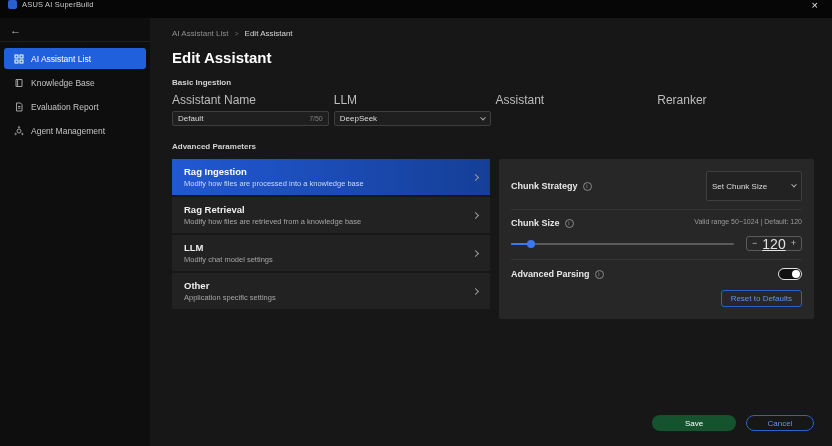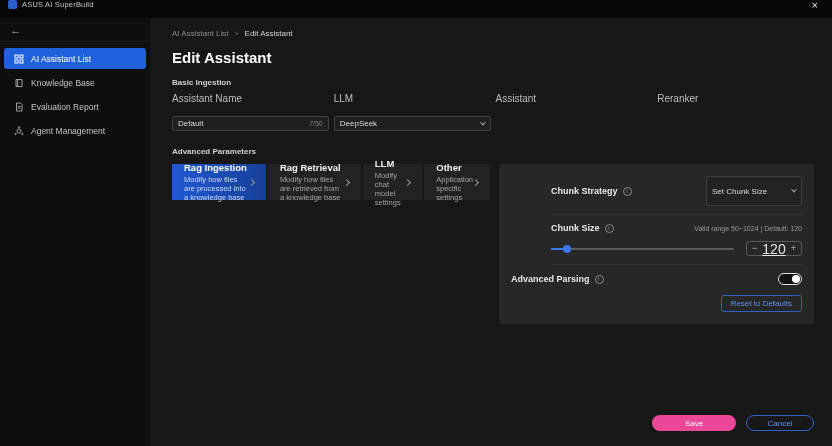--- a/index.html
+++ b/index.html
@@ -31,66 +31,66 @@
   .bc-parent{color:#8f8f8f;cursor:pointer;}
   .bc-sep{color:#6d6d6d;font-size:7px;}
   .bc-current{color:#d6d6d6;}
   .page-title{font-size:15px;font-weight:bold;color:#fff;margin:7px 0 12px 0;}
   .section-label{font-size:8px;color:#d2d2d2;margin-bottom:6px;font-weight:bold;}
   .section-label.adv{margin-top:16px;margin-bottom:8px;}
 
   
   .fields-row{display:flex;gap:5px;}
   .field{flex:1;min-width:0;}
-  .f-label{font-size:10px;color:#bdbdbd;margin-bottom:12px;}
+  .f-label{font-size:12px;color:#bdbdbd;margin-bottom:4px;}
   .text-input,.select{height:15px;background:#1f1f1f;border:1px solid #3e3e3e;border-radius:2px;display:flex;align-items:center;justify-content:space-between;padding:0 5px;font-size:8px;color:#dcdcdc;}
   .text-input input{flex:1;min-width:0;background:transparent;border:none;outline:none;color:#dcdcdc;font-size:8px;padding:0;}
   .counter{color:#7e7e7e;font-size:7px;margin-left:4px;flex:0 0 auto;}
   .select{cursor:pointer;}
   .sel-value{overflow:hidden;white-space:nowrap;text-overflow:ellipsis;}
   .caret{width:4px;height:4px;border-right:1px solid #b0b0b0;border-bottom:1px solid #b0b0b0;transform:rotate(45deg) translate(-1px,-1px);flex:0 0 auto;margin-left:5px;}
 
   
   .adv-row{display:flex;gap:9px;align-items:stretch;}
-  .cards{width:318px;flex:0 0 318px;display:flex;flex-direction:row;gap:2px;}
+  .cards{width:318px;flex:0 0 318px;display:flex;flex-direction:column;gap:2px;}
   .card{background:#222;height:36px;display:flex;align-items:center;justify-content:space-between;padding:0 12px;cursor:pointer;}
   .card.selected{background:linear-gradient(90deg,#2158d3 0%,#153f97 100%);}
   .card-title{font-size:9.5px;font-weight:bold;color:#eee;margin-bottom:2px;}
   .card-sub{font-size:7.5px;color:#a5a5a5;}
   .card.selected .card-title{color:#fff;}
   .card.selected .card-sub{color:#ccd9f6;}
   .caret-r{width:5px;height:5px;border-right:1px solid #9a9a9a;border-bottom:1px solid #9a9a9a;transform:rotate(-45deg);flex:0 0 auto;}
 
   
   .panel{flex:1;background:#272727;border-radius:2px;padding:4px 12px;display:flex;flex-direction:column;min-width:0;}
   .p-row{display:flex;align-items:center;justify-content:space-between;padding:8px 0;}
-  .p-row.bordered{border-bottom:1px solid #343434;margin-left:40px;}
+  .p-row.bordered{border-bottom:1px solid #343434;}
   .p-row.col{flex-direction:column;align-items:stretch;gap:8px;}
   .p-label-wrap{display:flex;align-items:center;gap:5px;}
   .p-label{font-size:9px;color:#e8e8e8;font-weight:bold;}
   .info{width:9px;height:9px;border:1px solid #8a8a8a;border-radius:50%;display:inline-flex;align-items:center;justify-content:center;font-size:6px;color:#9a9a9a;cursor:pointer;}
-  .cs-head{display:flex;align-items:center;justify-content:space-between;}
+  .cs-head{display:flex;align-items:flex-start;justify-content:space-between;}
   .range{font-size:7px;color:#9a9a9a;}
   .select.small{width:96px;flex:0 0 96px;height:30px;background:#222;}
   .slider-row{display:flex;align-items:center;gap:12px;}
   .slider{flex:1;height:12px;position:relative;cursor:pointer;}
   .track{position:absolute;left:0;right:0;top:5px;height:2px;background:#5b5b5b;border-radius:1px;}
   .fill{position:absolute;left:0;top:5px;height:2px;width:9%;background:#3b78f0;border-radius:1px;}
   .knob{position:absolute;left:9%;top:2px;width:8px;height:8px;background:#3b78f0;border-radius:50%;margin-left:-4px;}
   .stepper{flex:0 0 56px;width:56px;height:15px;border:1px solid #5a5a5a;border-radius:3px;display:flex;align-items:center;justify-content:space-between;padding:0 5px;}
   .step{font-size:9px;color:#c0c0c0;cursor:pointer;line-height:1;}
   .step-val{font-size:14px;color:#e2e2e2;text-decoration:underline;}
   .toggle{width:24px;height:12px;border:1px solid #e2e2e2;border-radius:7px;position:relative;background:#101010;cursor:pointer;flex:0 0 24px;}
   .knob2{position:absolute;right:1px;top:1px;width:8px;height:8px;background:#fff;border-radius:50%;}
   .reset-row{justify-content:flex-end;padding-top:2px;}
   .ghost-btn{background:transparent;border:1px solid #2a62c8;color:#5f94ef;font-size:8px;border-radius:3px;padding:3px 9px;cursor:pointer;}
 
   
   .footer{position:absolute;right:18px;bottom:15px;display:flex;gap:10px;}
-  .primary-btn{width:84px;height:16px;background:#ec4899;border:none;border-radius:9px;color:#fff;font-size:8px;cursor:pointer;}
+  .primary-btn{width:84px;height:16px;background:#14532d;border:none;border-radius:9px;color:#fff;font-size:8px;cursor:pointer;}
   .ghost-btn.pill{width:68px;height:16px;border-radius:9px;padding:0;}
 </style>
 </head>
 <body>
 
 <div class="window">
 
   <div class="titlebar">
     <span class="app-icon"></span>
     <span class="app-title">ASUS AI SuperBuild</span>

